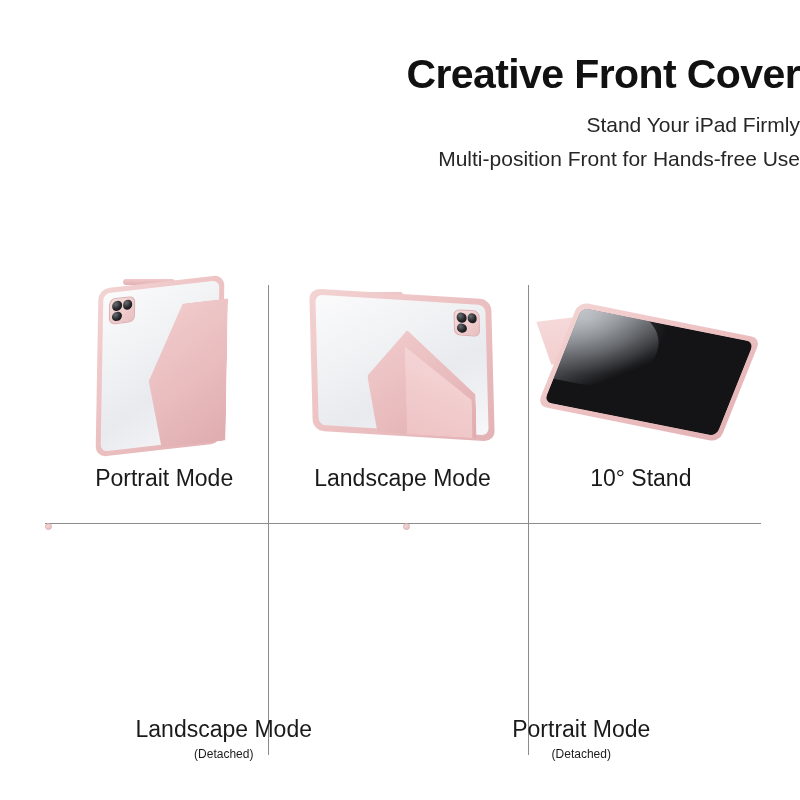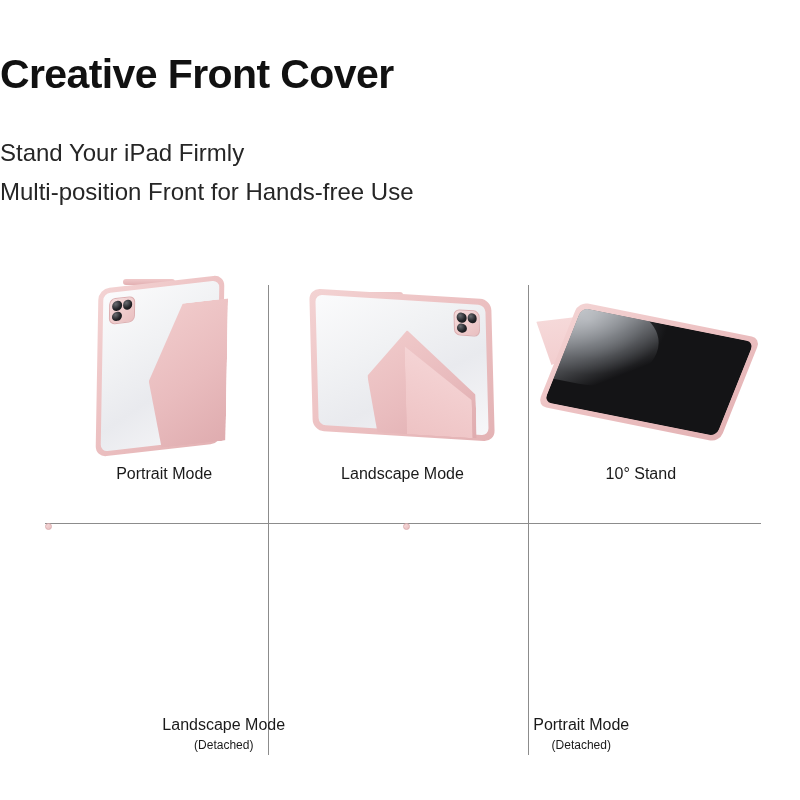--- a/index.html
+++ b/index.html
@@ -12,35 +12,35 @@
     background: #ffffff;
     font-family: "Liberation Sans", sans-serif;
     color: #1a1a1a;
     overflow: hidden;
     position: relative;
   }
 
   
   .header {
     padding-top: 48px;
-    text-align: left;
+    text-align: right;
   }
   .headline {
     font-size: 41px;
     font-weight: bold;
     line-height: 1.28;
     letter-spacing: -0.6px;
     color: #111111;
     margin: 0;
   }
   .headline-line { display: block; }
 
   .subhead {
-    margin-top: 34px;
-    font-size: 24px;
+    margin-top: 8px;
+    font-size: 21px;
     line-height: 1.62;
     font-weight: normal;
     color: #262626;
   }
   .subhead-line { display: block; }
 
   
   .grid {
     position: absolute;
     top: 278px;
@@ -65,21 +65,21 @@
     width: 100%;
     height: 178px;
     position: relative;
   }
   .caption {
     text-align: center;
     line-height: 1.25;
   }
   .caption-main {
     display: block;
-    font-size: 16px;
+    font-size: 23px;
     color: #1a1a1a;
   }
   .caption-sub {
     display: block;
     font-size: 12px;
     color: #1a1a1a;
     margin-top: 3px;
     text-align: center;
   }
   .row1 .caption { margin-top: 8px; }

